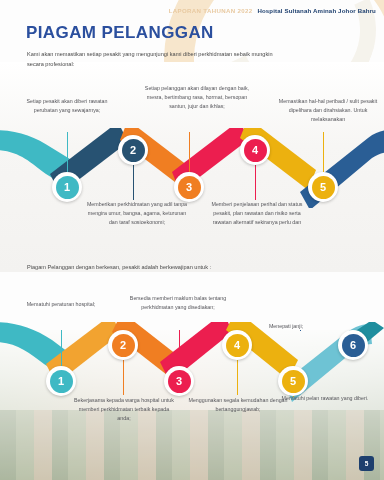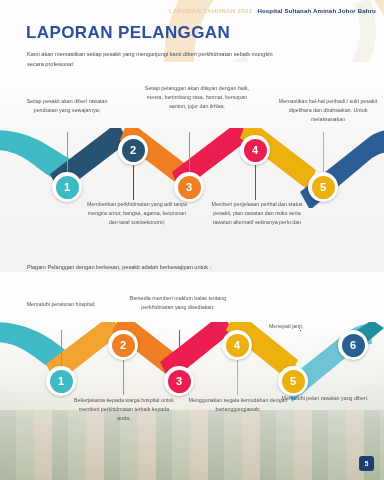--- a/index.html
+++ b/index.html
@@ -108,21 +108,21 @@
   <div class="bg-arc"></div>
   <div class="bg-arc2"></div>
   <div class="bg-wash"></div>
   <div class="bg-photo"></div>
 
   <div class="hdr">
     <span class="hdr-kicker">LAPORAN TAHUNAN 2022</span>
     <span class="hdr-title">Hospital Sultanah Aminah Johor Bahru</span>
   </div>
 
-  <div class="title">LAPORAN PELANGGAN</div>
+  <div class="title">PIAGAM PELANGGAN</div>
   <div class="intro">Kami akan memastikan setiap pesakit yang mengunjungi kami diberi perkhidmatan sebaik mungkin secara profesional:</div>
 
   <svg class="ribbon ribbon1" viewBox="0 0 384 80" preserveAspectRatio="none">
     <path d="M-6,22 C18,22 30,34 46,46 L72,62 L78,36 L52,20 C34,8 18,2 -6,2 Z" fill="#3fb9c4"></path>
     <path d="M60,66 L128,14 L118,-6 L50,46 Z" fill="#275272"></path>
     <path d="M120,12 L188,64 L196,44 L128,-8 Z" fill="#f07e22"></path>
     <path d="M180,64 L248,12 L240,-8 L172,44 Z" fill="#ec1e4f"></path>
     <path d="M240,10 L308,62 L316,42 L248,-10 Z" fill="#ecb10f"></path>
     <path d="M300,64 L368,10 C376,4 384,2 390,2 L390,24 C384,24 378,26 372,30 L310,82 Z" fill="#2a5e95"></path>
   </svg>

